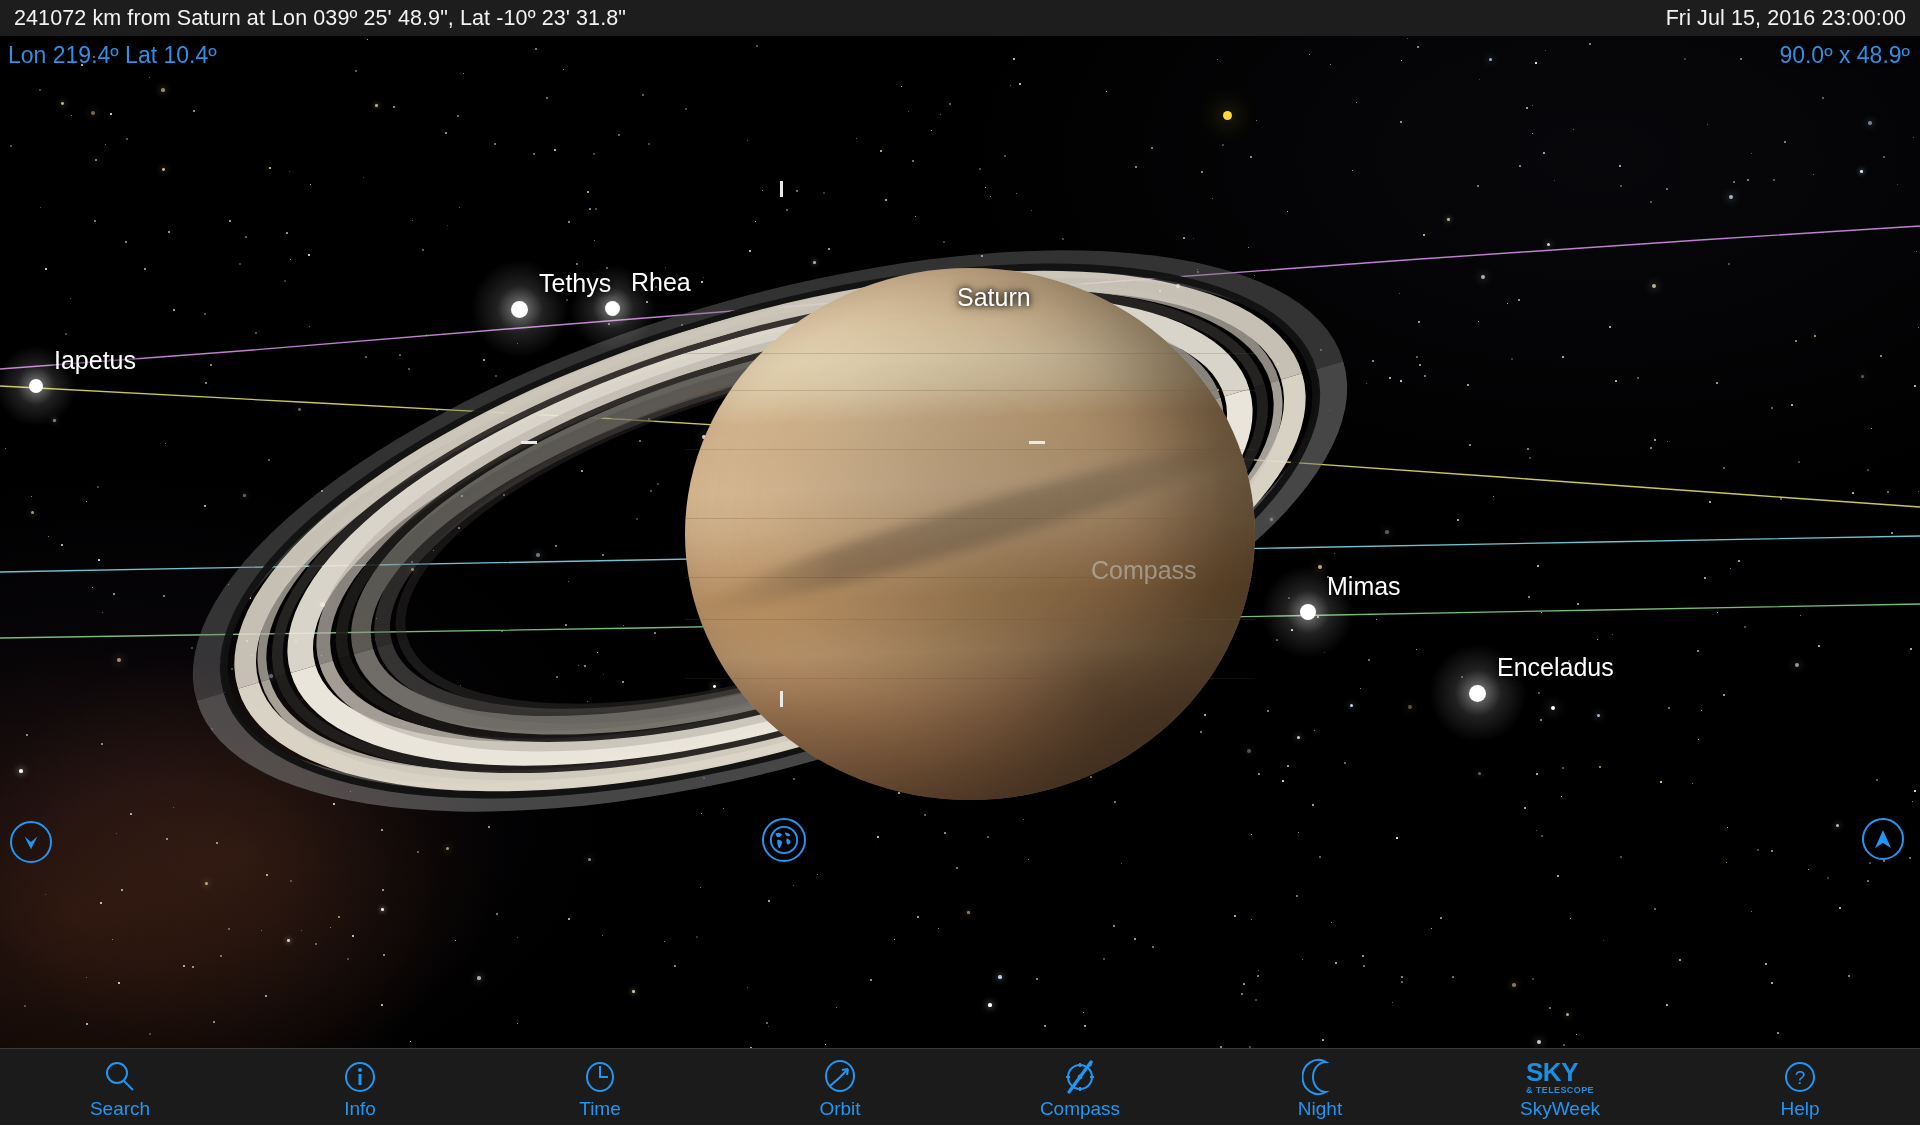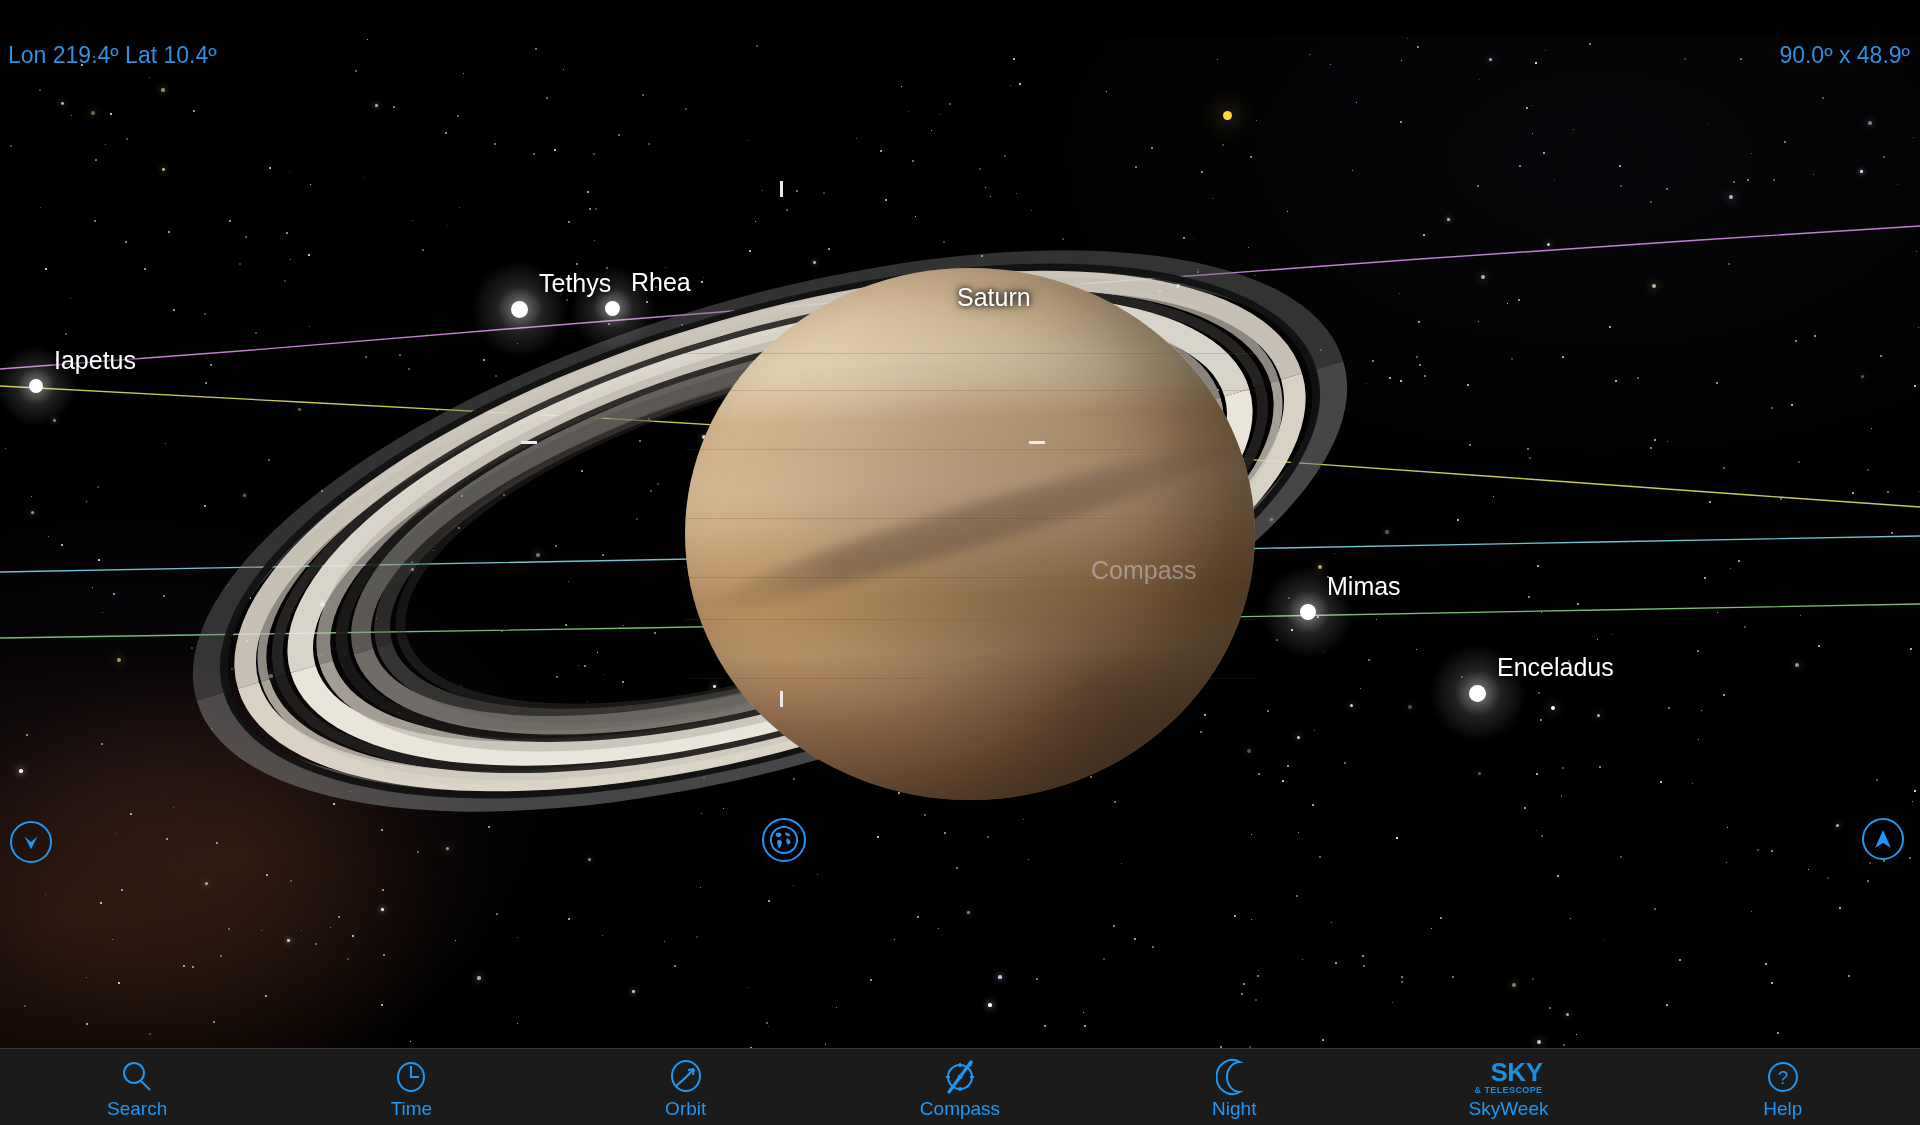--- a/index.html
+++ b/index.html
@@ -170,35 +170,39 @@
     align-items: center; justify-content: center;
     gap: 2px;
     cursor: pointer;
   }
   .tb-icon { height: 40px; display:flex; align-items:center; justify-content:center; }
   .tb-label {
     color: #2196f3;
     font-size: 19px;
     line-height: 19px;
   }
-  .sky-logo { text-align:right; line-height:1; }
+  .sky-logo { text-align:left; line-height:1; }
   .sky-logo .sl1 {
     color:#1b8fe0; font-weight:bold; font-size:26px;
     letter-spacing:-.5px; font-family:"Liberation Sans", sans-serif;
   }
   .sky-logo .sl2 {
     color:#1b8fe0; font-weight:bold; font-size:9px;
     letter-spacing:.4px; margin-top:1px;
   }
 </style>
 </head>
 <body>
 
 <div id="app">
 
+  <div class="topbar">
+    <div class="topbar-text">241072 km from Saturn at Lon 039º 25' 48.9", Lat -10º 23' 31.8"</div>
+    <div class="topbar-text">Fri Jul 15, 2016  23:00:00</div>
+  </div>
 
   <div class="sky">
 
     <div class="starfield" id="starfield">
         <div class="star" style="width: 2.3px; height: 2.3px; left: 924px; top: 778px; background: rgb(255, 255, 255); opacity: 0.5;"></div>
         <div class="star" style="width: 2.3px; height: 2.3px; left: 1044px; top: 989px; background: rgb(255, 217, 160); opacity: 0.87;"></div>
         <div class="star" style="width: 2.2px; height: 2.2px; left: 355px; top: 34px; background: rgb(255, 233, 176); opacity: 0.54;"></div>
         <div class="star" style="width: 1.2px; height: 1.2px; left: 895px; top: 698px; background: rgb(216, 232, 255); opacity: 0.51;"></div>
         <div class="star" style="width: 1.4px; height: 1.4px; left: 410px; top: 1005px; background: rgb(255, 255, 255); opacity: 0.98;"></div>
         <div class="star" style="width: 2.1px; height: 2.1px; left: 1747px; top: 143px; background: rgb(216, 232, 255); opacity: 0.72;"></div>
@@ -931,20 +935,30 @@
     <div class="tb-item">
       <div class="tb-icon">
         <svg width="36" height="36" viewBox="0 0 36 36">
           <circle cx="15" cy="14" r="10" fill="none" stroke="#2196f3" stroke-width="2"></circle>
           <line x1="22" y1="22" x2="31" y2="31" stroke="#2196f3" stroke-width="2"></line>
         </svg>
       </div>
       <div class="tb-label">Search</div>
     </div>
 
+    <div class="tb-item">
+      <div class="tb-icon">
+        <svg width="36" height="36" viewBox="0 0 36 36">
+          <circle cx="18" cy="18" r="14" fill="none" stroke="#2196f3" stroke-width="2"></circle>
+          <circle cx="18" cy="11" r="2" fill="#2196f3"></circle>
+          <rect x="16.5" y="15" width="3" height="11" fill="#2196f3"></rect>
+        </svg>
+      </div>
+      <div class="tb-label">Info</div>
+    </div>
 
 
 
     <div class="tb-item">
       <div class="tb-icon">
         <svg width="36" height="36" viewBox="0 0 36 36">
           <ellipse cx="18" cy="18" rx="13" ry="14" fill="none" stroke="#2196f3" stroke-width="2"></ellipse>
           <path d="M18 7 L18 18 L26 18" fill="none" stroke="#2196f3" stroke-width="2"></path>
         </svg>
       </div>

